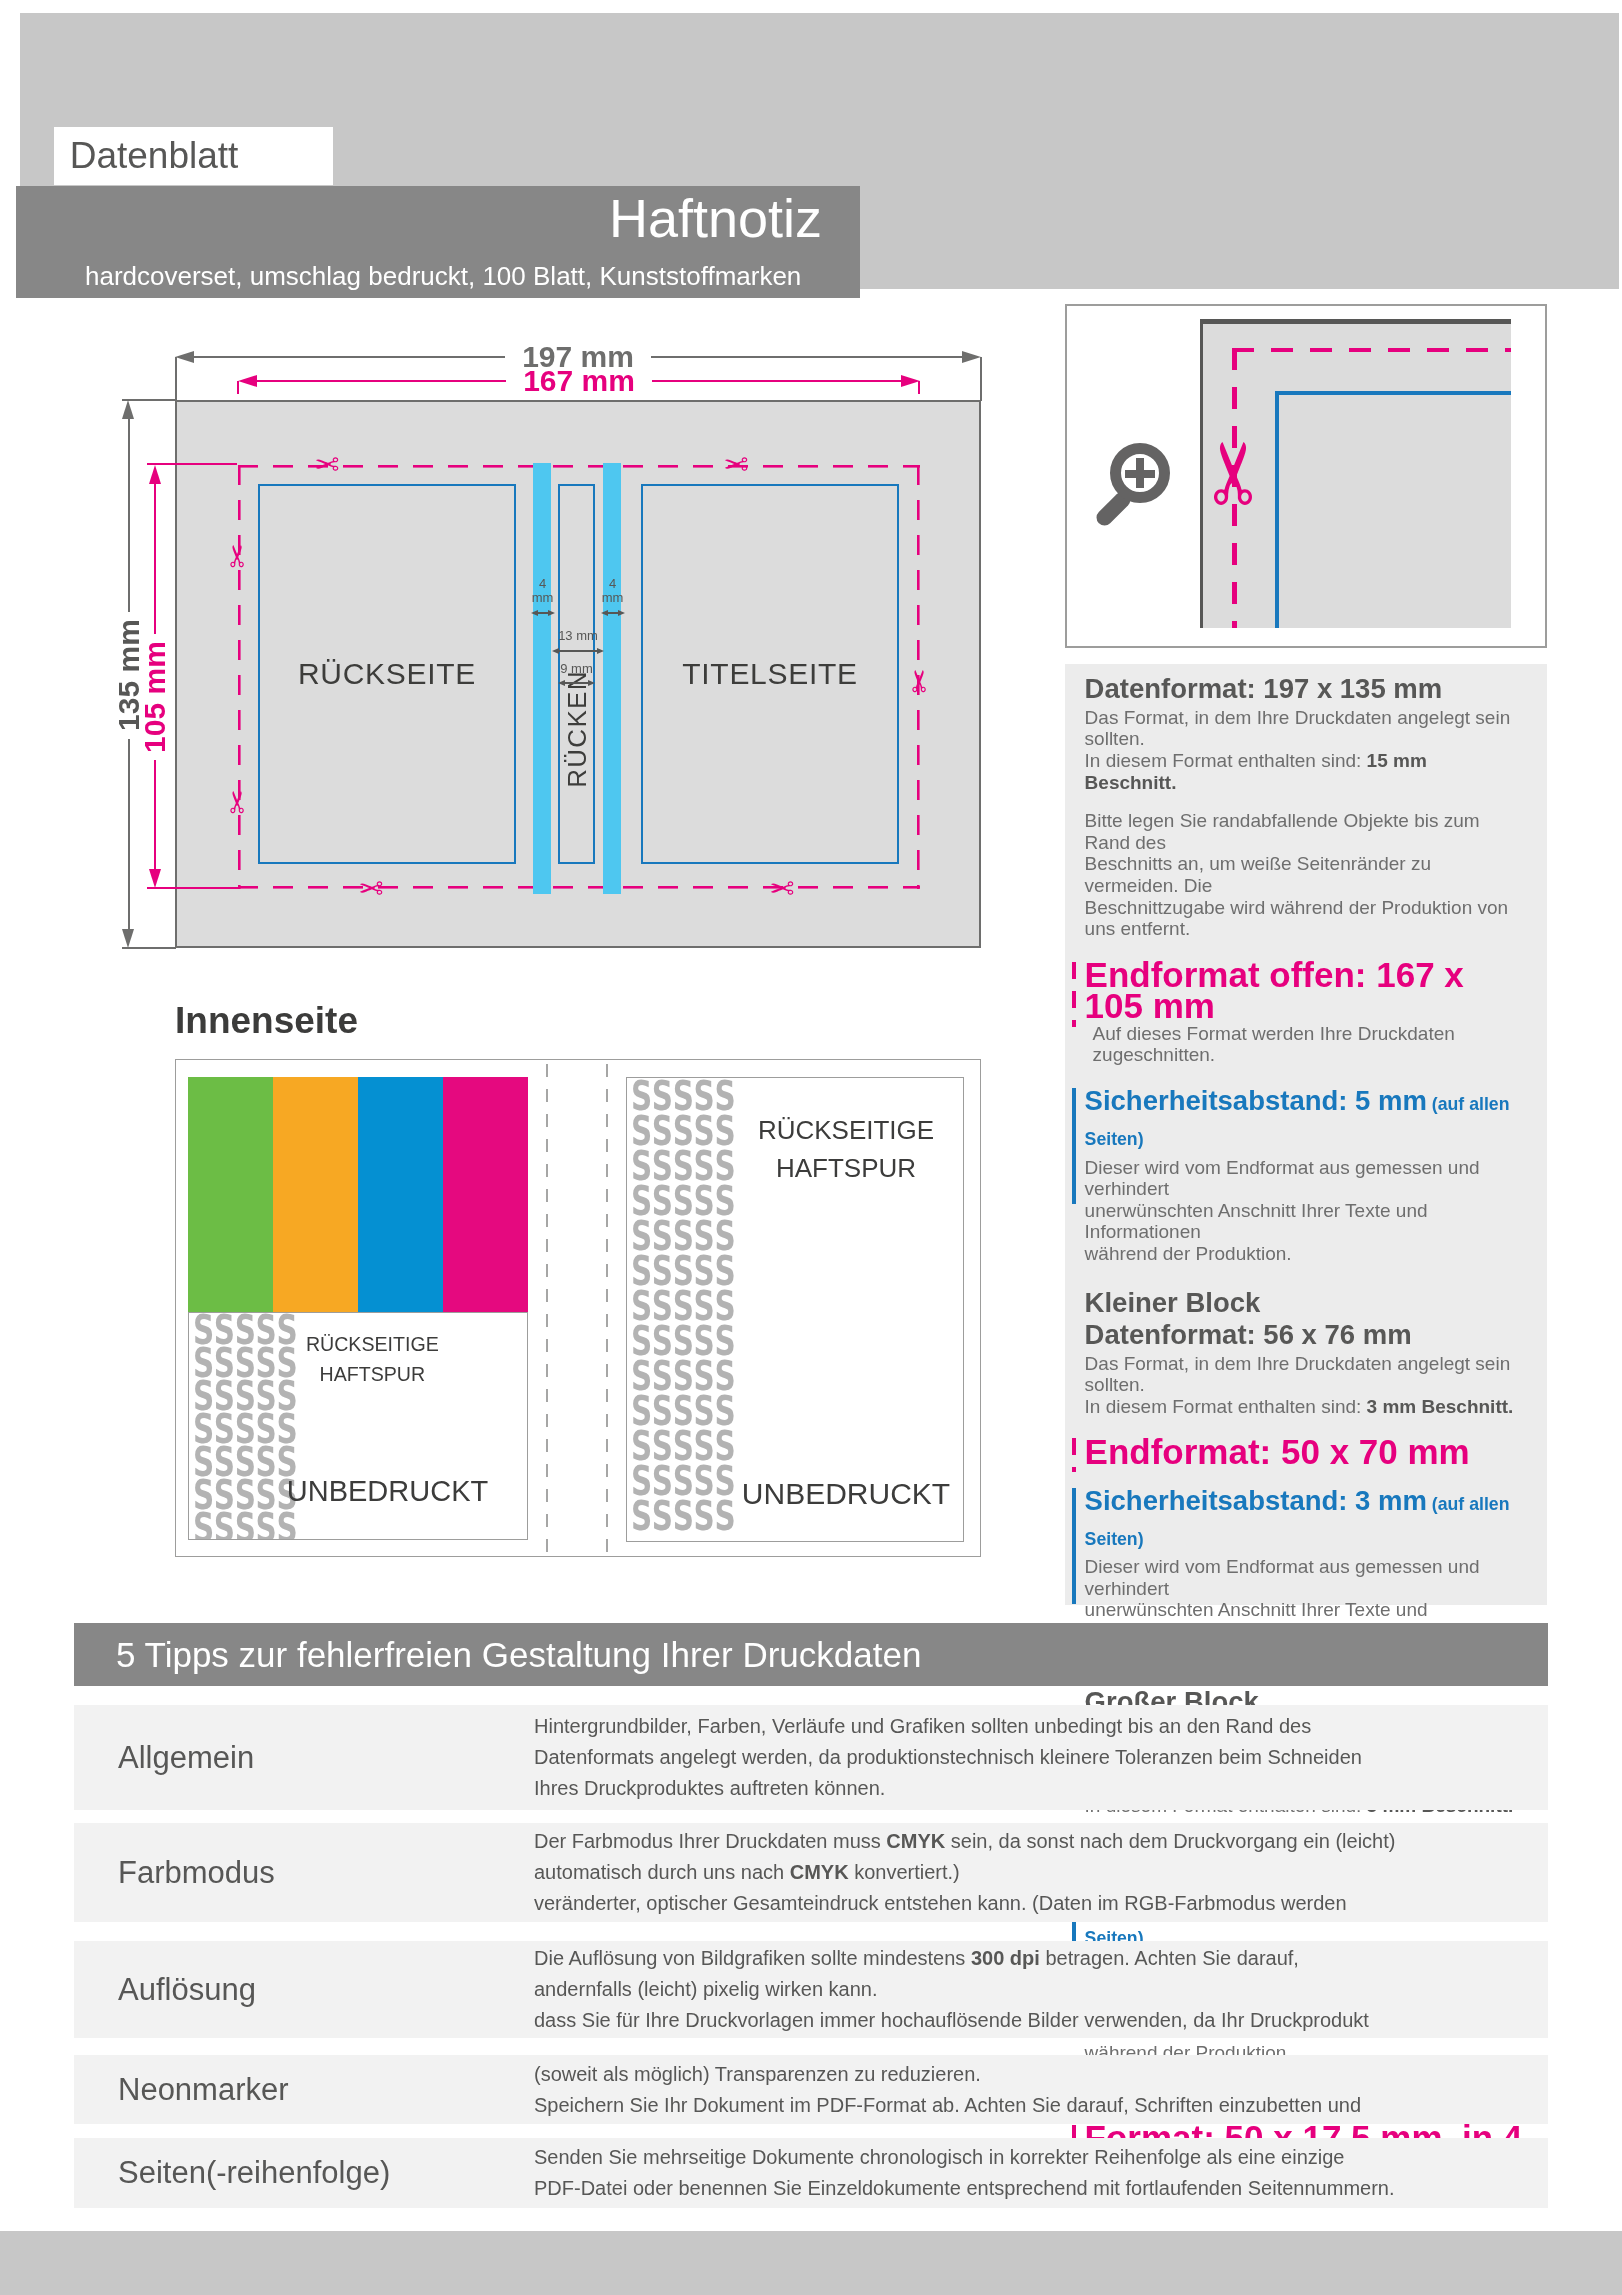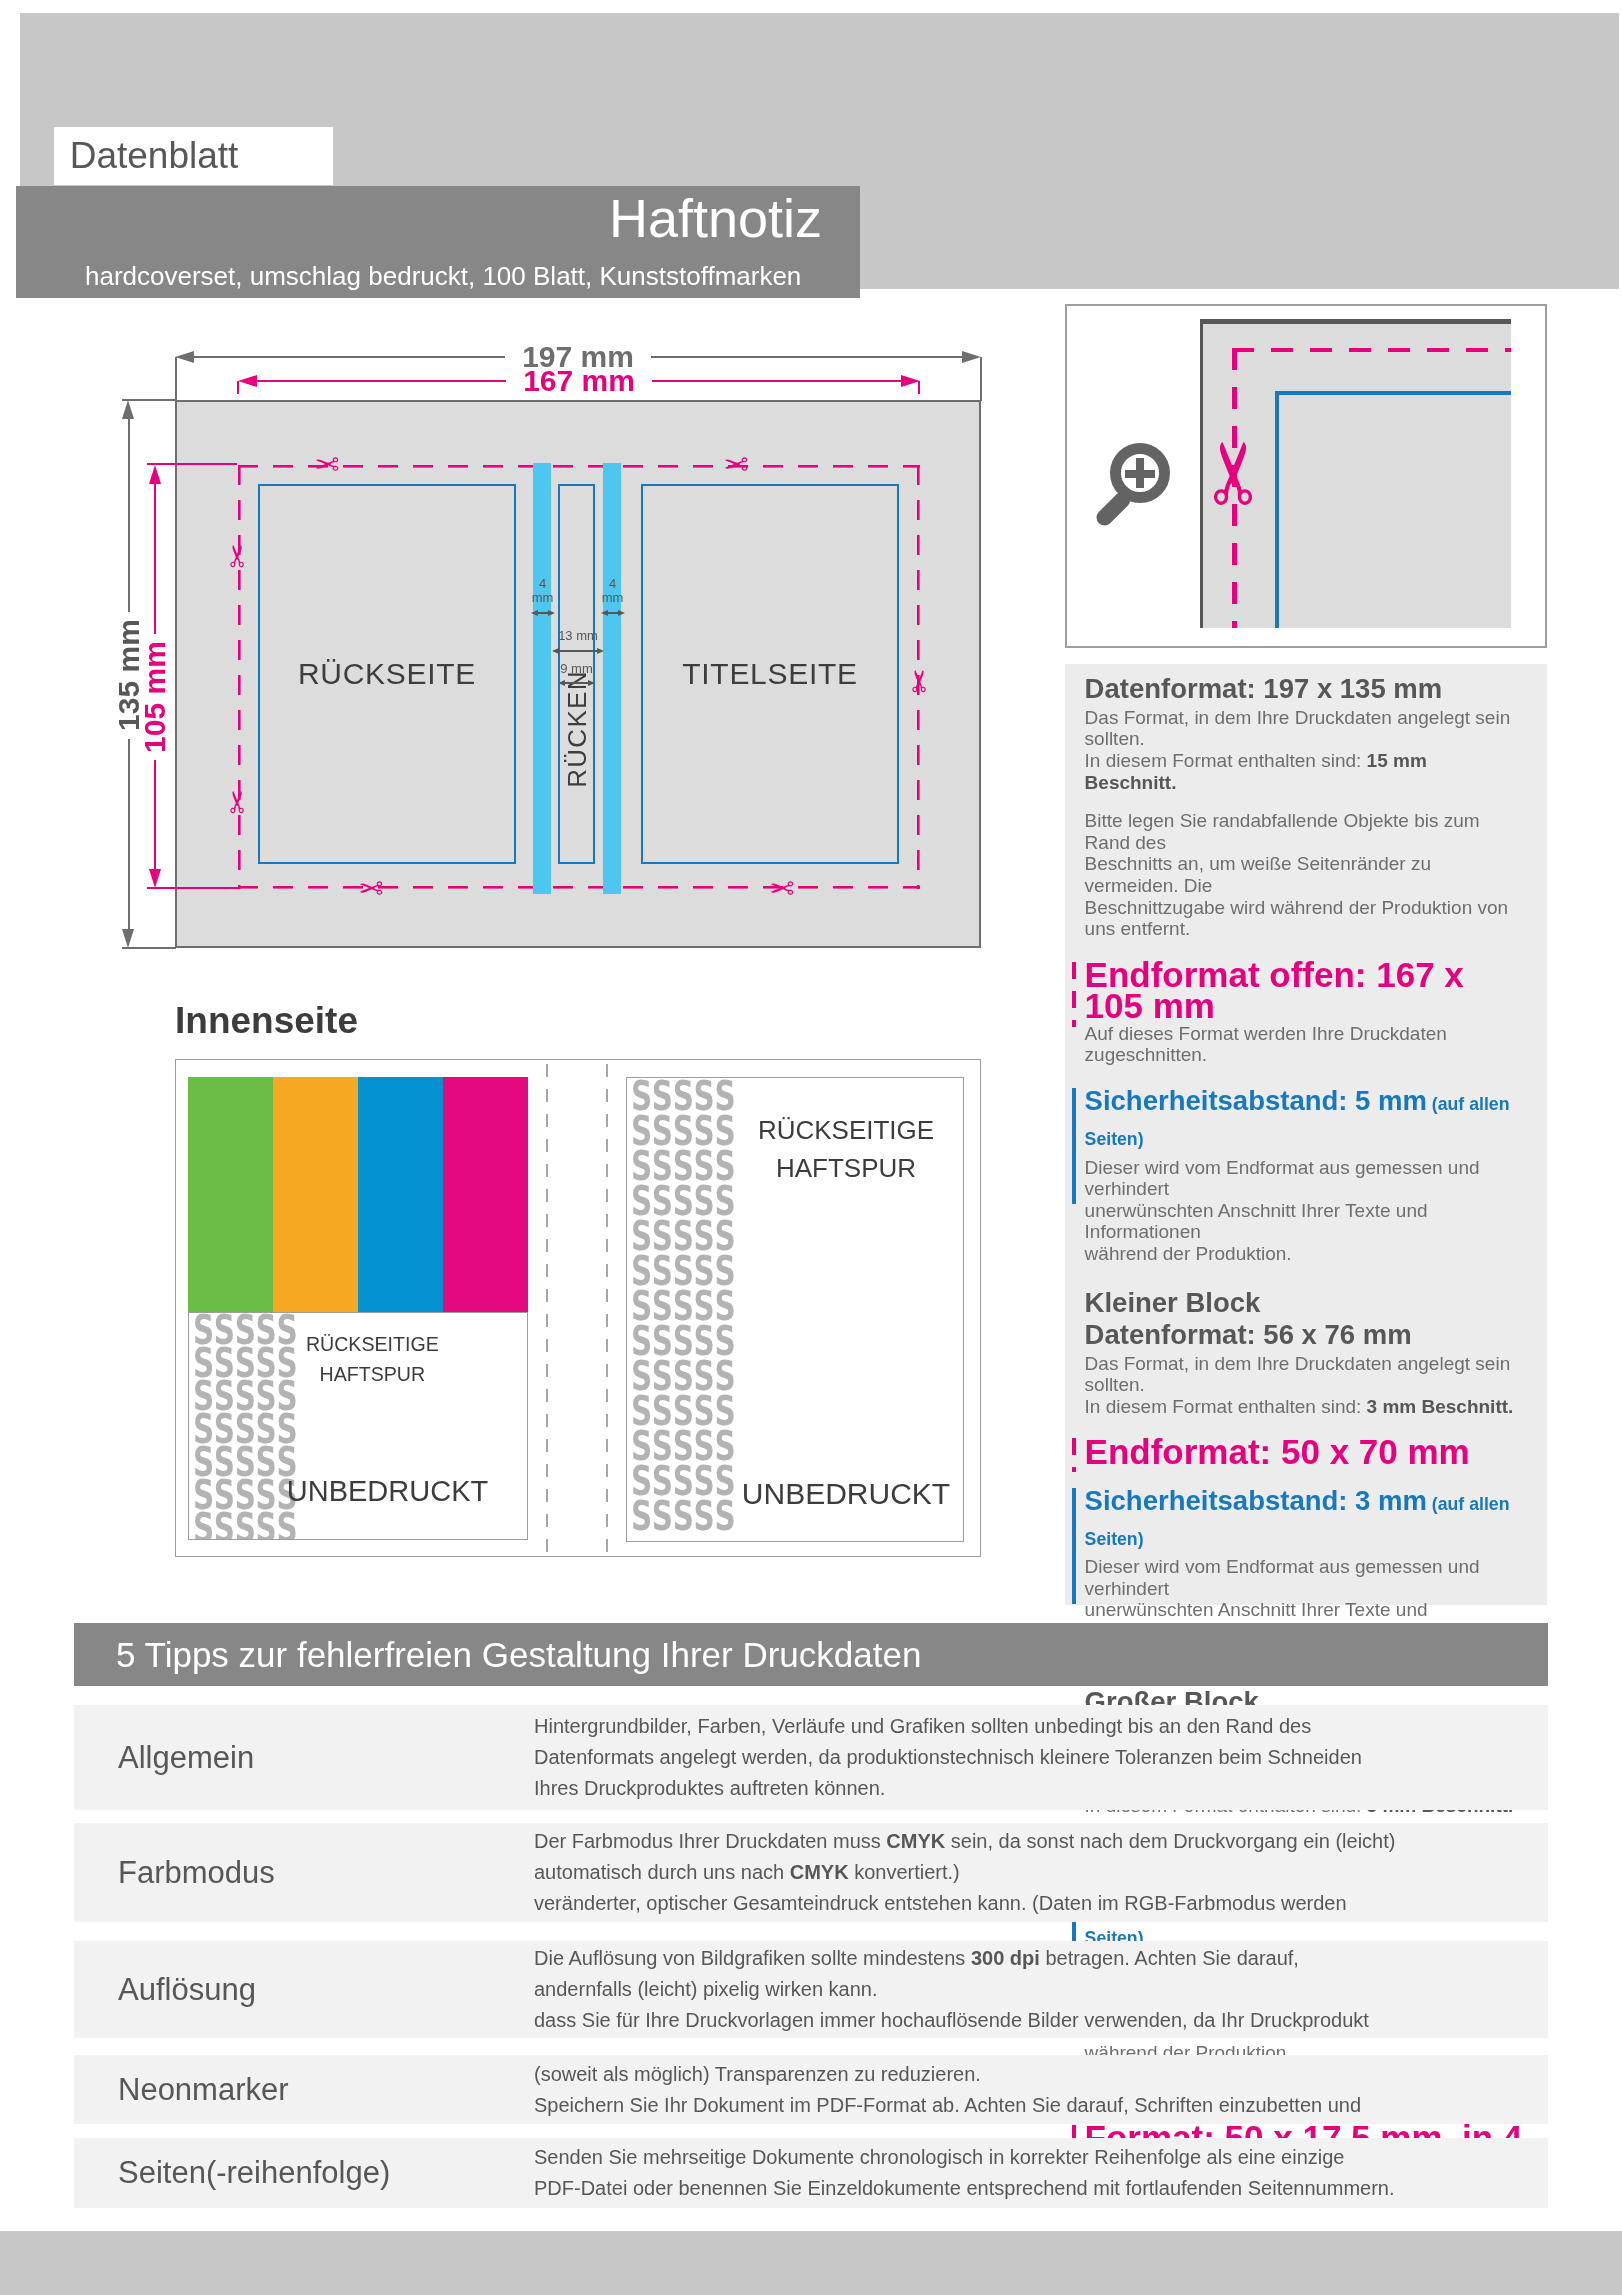--- a/index.html
+++ b/index.html
@@ -289,21 +289,21 @@
   </div>
 
   <div class="abs infopanel" id="info-sections">
       <div class="ip-h"><span>Datenformat: 197 x 135 mm</span></div>
       <div class="ip-body" style="margin-top: 2.6px;"><span>Das Format, in dem Ihre Druckdaten angelegt sein sollten.</span></div>
       <div class="ip-body"><span>In diesem Format enthalten sind: </span><span class="b">15 mm Beschnitt.</span></div>
       <div class="ip-body" style="margin-top: 17px;"><span>Bitte legen Sie randabfallende Objekte bis zum Rand des</span></div>
       <div class="ip-body"><span>Beschnitts an, um weiße Seitenränder zu vermeiden. Die</span></div>
       <div class="ip-body"><span>Beschnittzugabe wird während der Produktion von uns entfernt.</span></div>
       <div class="ip-hp" style="margin-top: 19.6px;"><div class="accent dashed" style="height: 65px;"></div><span>Endformat offen: 167 x 105 mm</span></div>
-      <div class="ip-body" style="margin-top: 1.3px;"><span>Auf dieses Format werden Ihre Druckdaten zugeschnitten.</span></div>
+      <div class="ip-body" style="margin-top: 1.3px; margin-left: 8px;"><span>Auf dieses Format werden Ihre Druckdaten zugeschnitten.</span></div>
       <div class="ip-hb" style="margin-top: 19.6px;"><div class="accent solid" style="height: 116px;"></div><span>Sicherheitsabstand: 5 mm</span><span class="sfx"> (auf allen Seiten)</span></div>
       <div class="ip-body" style="margin-top: 1.3px;"><span>Dieser wird vom Endformat aus gemessen und verhindert</span></div>
       <div class="ip-body"><span>unerwünschten Anschnitt Ihrer Texte und Informationen</span></div>
       <div class="ip-body"><span>während der Produktion.</span></div>
       <div class="ip-h" style="margin-top: 22px;"><span>Kleiner Block</span></div>
       <div class="ip-h" style="margin-top: 1.3px;"><span>Datenformat: 56 x 76 mm</span></div>
       <div class="ip-body" style="margin-top: 2.6px;"><span>Das Format, in dem Ihre Druckdaten angelegt sein sollten.</span></div>
       <div class="ip-body"><span>In diesem Format enthalten sind: </span><span class="b">3 mm Beschnitt.</span></div>
       <div class="ip-hp" style="margin-top: 18.3px;"><div class="accent dashed" style="height: 34px;"></div><span>Endformat: 50 x 70 mm</span></div>
       <div class="ip-hb" style="margin-top: 18.3px;"><div class="accent solid" style="height: 116px;"></div><span>Sicherheitsabstand: 3 mm</span><span class="sfx"> (auf allen Seiten)</span></div>

